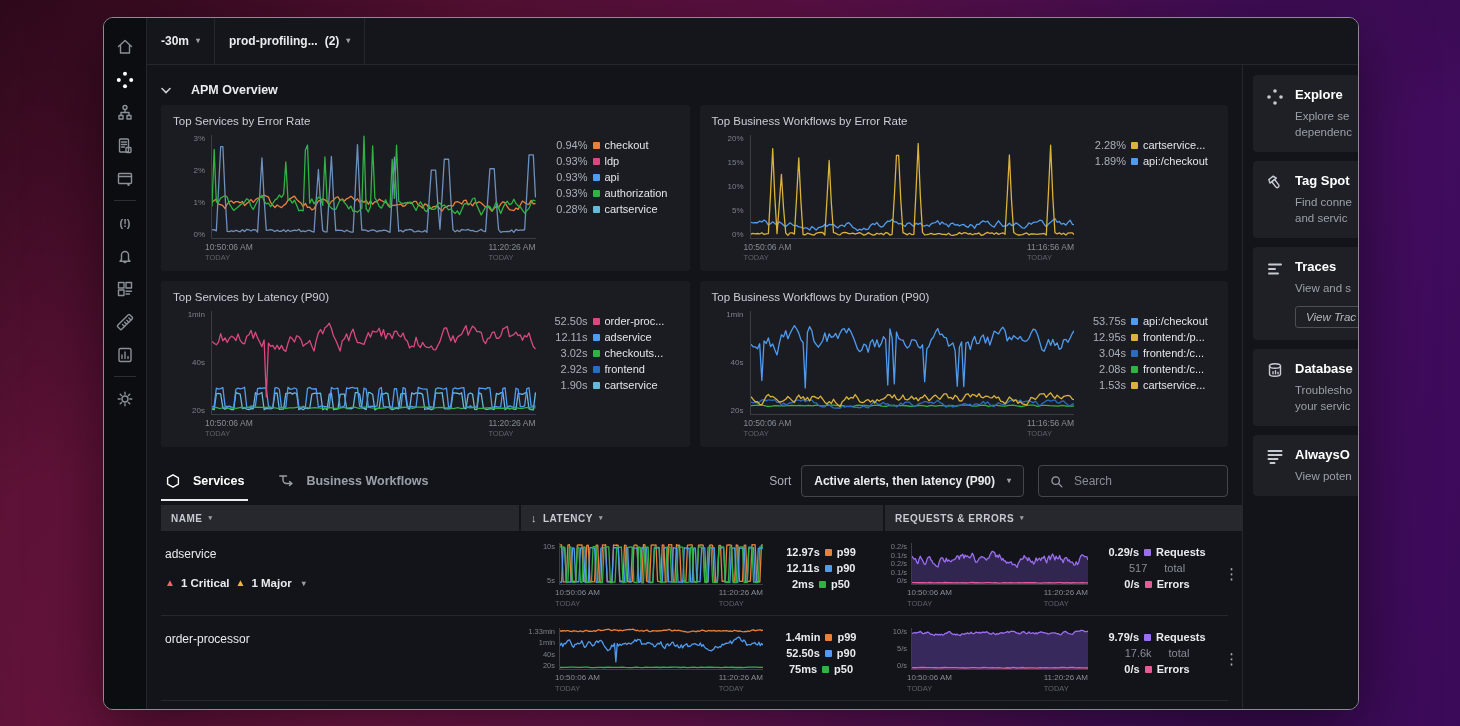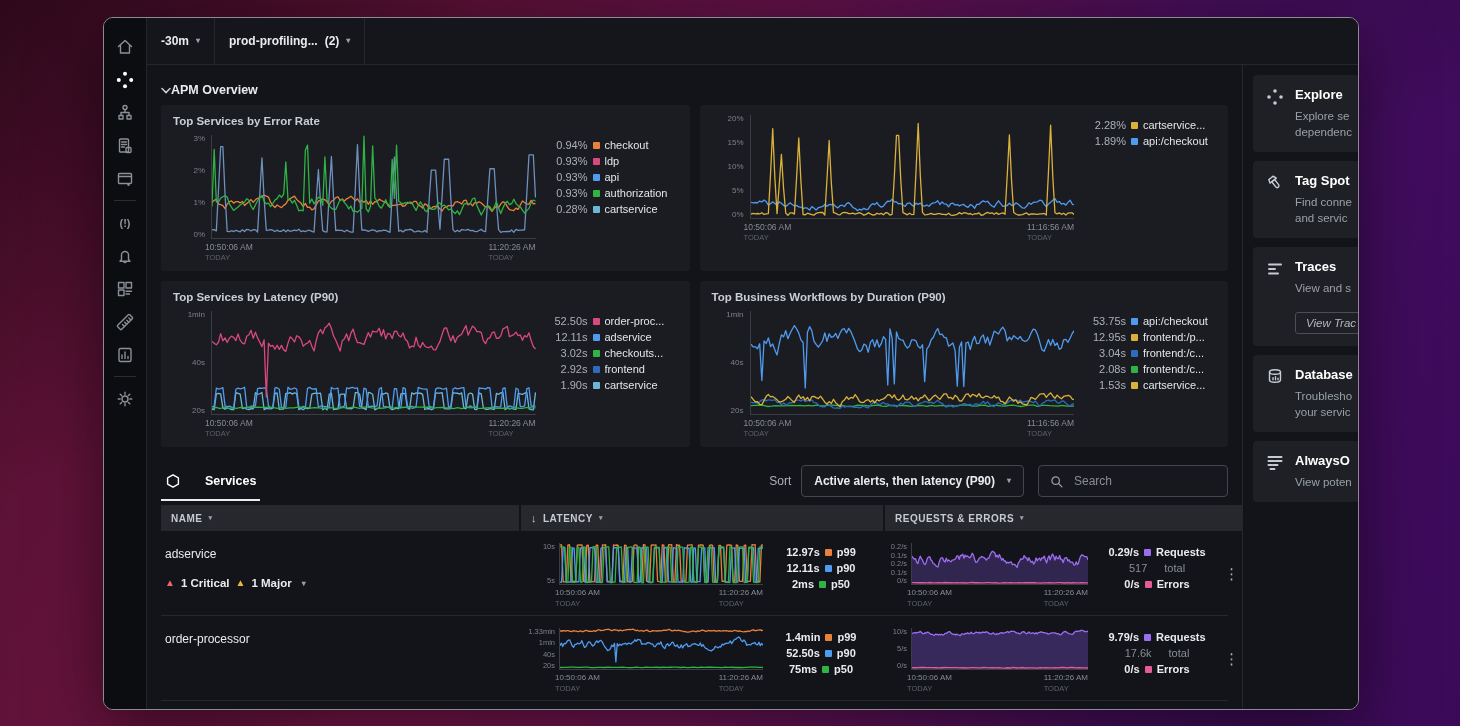--- a/index.html
+++ b/index.html
@@ -23,47 +23,47 @@
   
   .main{flex:1;display:flex;flex-direction:column;min-width:0}
   .topbar{height:46px;flex:none;background:#15161b;border-bottom:1px solid #26272c;display:flex;align-items:stretch}
   .picker{display:flex;align-items:center;gap:7px;padding:0 14px;border-right:1px solid #26272c;
     font-size:12px;font-weight:700;color:#e9ebee;cursor:pointer;white-space:nowrap}
   .caret{font-size:8px;color:#9aa0a8;line-height:8px}
   .body{flex:1;display:flex;min-height:0}
   .scroll{flex:1;min-width:0;padding:10px 14px 0;overflow:hidden;background:#131419}
   .rail{width:105px;flex:none;border-left:1px solid #26272c;background:#131419;padding:10px 0 0 10px;overflow:hidden}
   
-  .section-head{height:30px;display:flex;align-items:center;gap:0;color:#e9ebee;
+  .section-head{height:30px;display:flex;align-items:center;gap:20px;color:#e9ebee;
     font-size:12.5px;font-weight:700;cursor:pointer}
   .section-head svg{stroke:#c6cad1;fill:none;stroke-width:1.6;stroke-linecap:round}
   .overview-grid{display:grid;grid-template-columns:1fr 1fr;gap:10px;margin-bottom:10px}
   .chart-card{background:#1b1c21;border-radius:3px;padding:10px 12px 8px}
-  .chart-title{font-size:11.5px;font-weight:700;color:#c9ced6;margin-bottom:8px}
+  .chart-title{font-size:11.5px;font-weight:400;color:#c9ced6;margin-bottom:8px}
   .chart-flex{display:flex}
   .chart-area{flex:1;min-width:0}
   .chart-row{display:flex;height:104px}
   .yticks{width:32px;flex:none;display:flex;flex-direction:column;justify-content:space-between;
     align-items:flex-end;padding-right:6px;font-size:8px;color:#7a808a}
   .yticks span{line-height:8px;white-space:nowrap}
   .plot{flex:1;min-width:0;border-left:1px solid #3a3d44;border-bottom:1px solid #3a3d44;position:relative}
   .plot svg{position:absolute;inset:0;width:100%;height:100%;display:block}
   .xlabels{display:flex;justify-content:space-between;margin-left:32px;padding-top:3px;
     font-size:8.5px;color:#868c96;line-height:10px}
   .xlabels .sub{font-size:7.5px;color:#5d626b;margin-top:1px}
   .xlabels .xr{text-align:left}
   .legend{width:132px;flex:none;margin-left:10px;padding-top:2px}
   .vrow{display:flex;align-items:center;gap:5px;line-height:16px;white-space:nowrap}
   .legend .vrow{cursor:pointer}
   .legend .vval{flex:none;width:42px;text-align:right;color:#aab0b9;font-size:11px}
   .sw{flex:none;width:7px;height:7px;border-radius:1px}
   .legend .vlab{color:#e2e5ea;font-size:11px;overflow:hidden;text-overflow:clip}
   
   .toolbar{height:48px;display:flex;align-items:center}
-  .tab{display:flex;align-items:center;gap:24px;height:100%;padding:0 4px;margin-right:26px;
+  .tab{display:flex;align-items:center;gap:12px;height:100%;padding:0 4px;margin-right:26px;
     font-size:12.5px;font-weight:700;color:#9aa0a8;position:relative;cursor:pointer}
   .tab.active{color:#fff}
   .tab.active::after{content:"";position:absolute;left:0;right:0;bottom:4px;height:2px;background:#e9ebee}
   .tab svg{stroke:currentColor;fill:none;stroke-width:1.4;stroke-linejoin:round;stroke-linecap:round}
   .toolbar .spacer{flex:1}
   .sort-label{font-size:12px;color:#aab0b9;margin-right:10px}
   .dropdown{display:flex;align-items:center;gap:12px;height:30px;padding:0 12px;border:1px solid #43464d;
     border-radius:4px;background:#17181d;font-size:12px;font-weight:700;color:#e9ebee;cursor:pointer;margin-right:14px;white-space:nowrap}
   .search{display:flex;align-items:center;gap:8px;height:30px;width:168px;padding:0 10px;
     border:1px solid #43464d;border-radius:4px;background:#17181d}
@@ -101,21 +101,21 @@
   .vals .vlab{font-size:11px;font-weight:700;color:#e9ebee}
   .vals .muted{color:#878d96;font-weight:400}
   .end-cell{flex:1;display:flex;align-items:center;justify-content:center}
   .kebab{color:#aab0b9;font-size:15px;cursor:pointer;line-height:15px}
   
   .rail-card{width:198px;background:#1e2025;border-radius:4px;padding:12px;margin-bottom:9px;display:flex;gap:10px;cursor:pointer}
   .rail-icon{flex:none;width:20px;color:#c6cad1}
   .rail-icon svg{stroke:currentColor;fill:none;stroke-width:1.4;stroke-linecap:round;stroke-linejoin:round}
   .rail-title{font-size:13px;font-weight:700;color:#fff;margin-bottom:6px;white-space:nowrap}
   .rail-desc div{font-size:11.5px;color:#9aa0a8;line-height:16px;white-space:nowrap}
-  .rail-btn{display:inline-block;margin-top:16px;padding:4px 10px;border:1px solid #4a4e55;border-radius:3px;
+  .rail-btn{display:inline-block;margin-top:10px;padding:4px 10px;border:1px solid #4a4e55;border-radius:3px;
     font-size:11.5px;font-style:italic;color:#b6bac0;white-space:nowrap;cursor:pointer}
 </style>
 </head>
 <body>
 
 <div class="window">
 
   <nav class="sidebar">
     <div class="nav-icon">
       <svg width="20" height="20" viewBox="0 0 20 20">
@@ -276,20 +276,21 @@
                   </div>
                   <div class="vrow">
                     <span class="vval">0.28%</span>
                     <span class="sw" style="background: rgb(107, 183, 216);"></span>
                     <span class="vlab">cartservice</span>
                   </div>
                 </div>
             </div>
           </div>
           <div class="chart-card">
+            <div class="chart-title">Top Business Workflows by Error Rate</div>
             <div class="chart-flex">
               <div class="chart-area">
                 <div class="chart-row">
                   <div class="yticks">
                       <span>20%</span>
                       <span>15%</span>
                       <span>10%</span>
                       <span>5%</span>
                       <span>0%</span>
                     </div>
@@ -444,20 +445,26 @@
             </div>
           </div>
         </div>
 
         <div class="toolbar">
           <div class="tab active">
             <svg width="16" height="16" viewBox="0 0 16 16">
                 <polygon points="8,1.8 13.4,4.9 13.4,11.1 8,14.2 2.6,11.1 2.6,4.9"></polygon>
               </svg>
             <span>Services</span>
+          </div>
+          <div class="tab">
+            <svg width="16" height="16" viewBox="0 0 16 16">
+                <path d="M1.8 3 H8.5 M5 3 V7 a3.5 3.5 0 0 0 3.5 3.5 H13.5 M11.5 8.5 L14 10.5 L11.5 12.5"></path>
+              </svg>
+            <span>Business Workflows</span>
           </div>
           <div class="spacer"></div>
           <span class="sort-label">Sort</span>
           <div class="dropdown">
             <span>Active alerts, then latency (P90)</span>
             <span class="caret">▾</span>
           </div>
           <div class="search">
             <svg width="15" height="15" viewBox="0 0 18 18">
                 <circle cx="8" cy="8" r="4.5"></circle>

